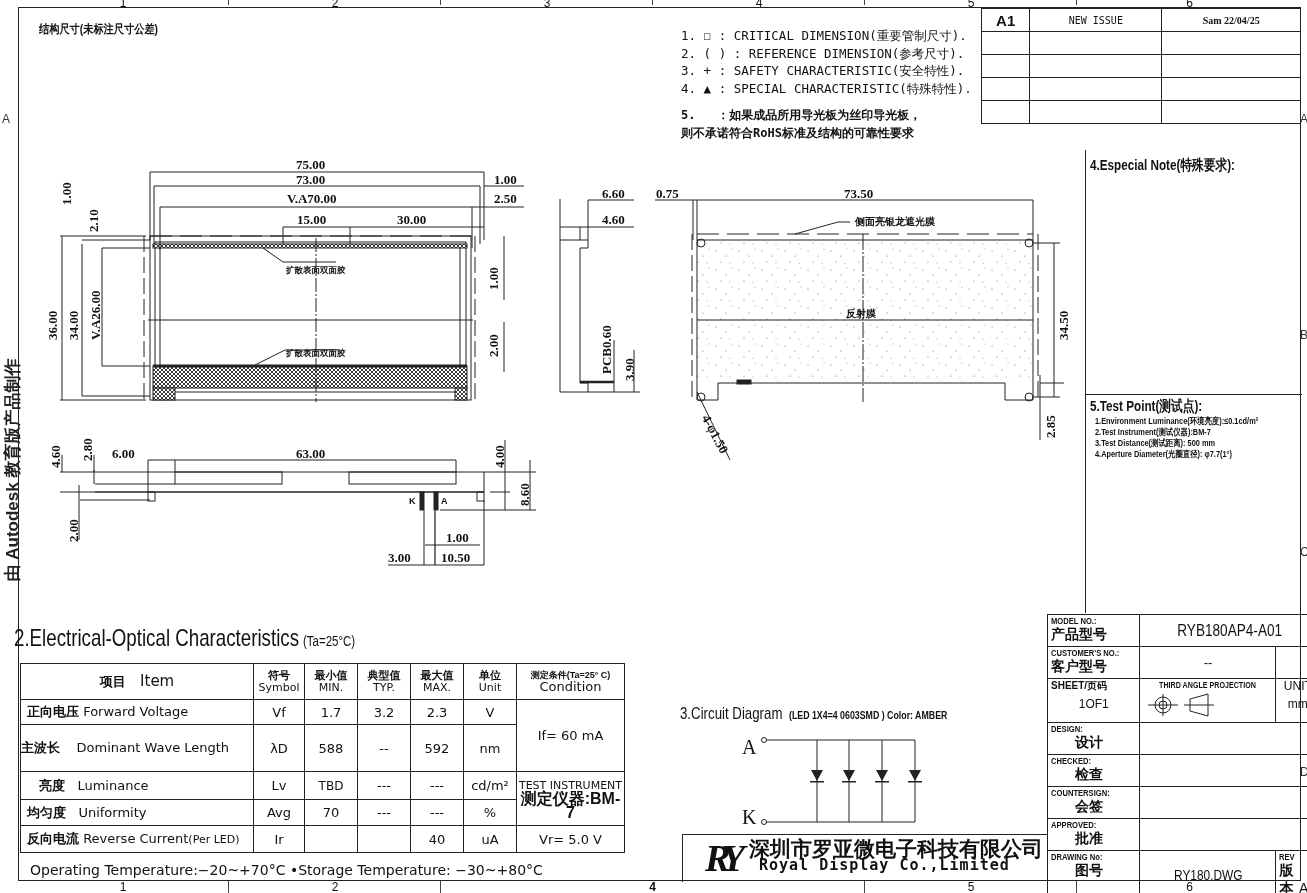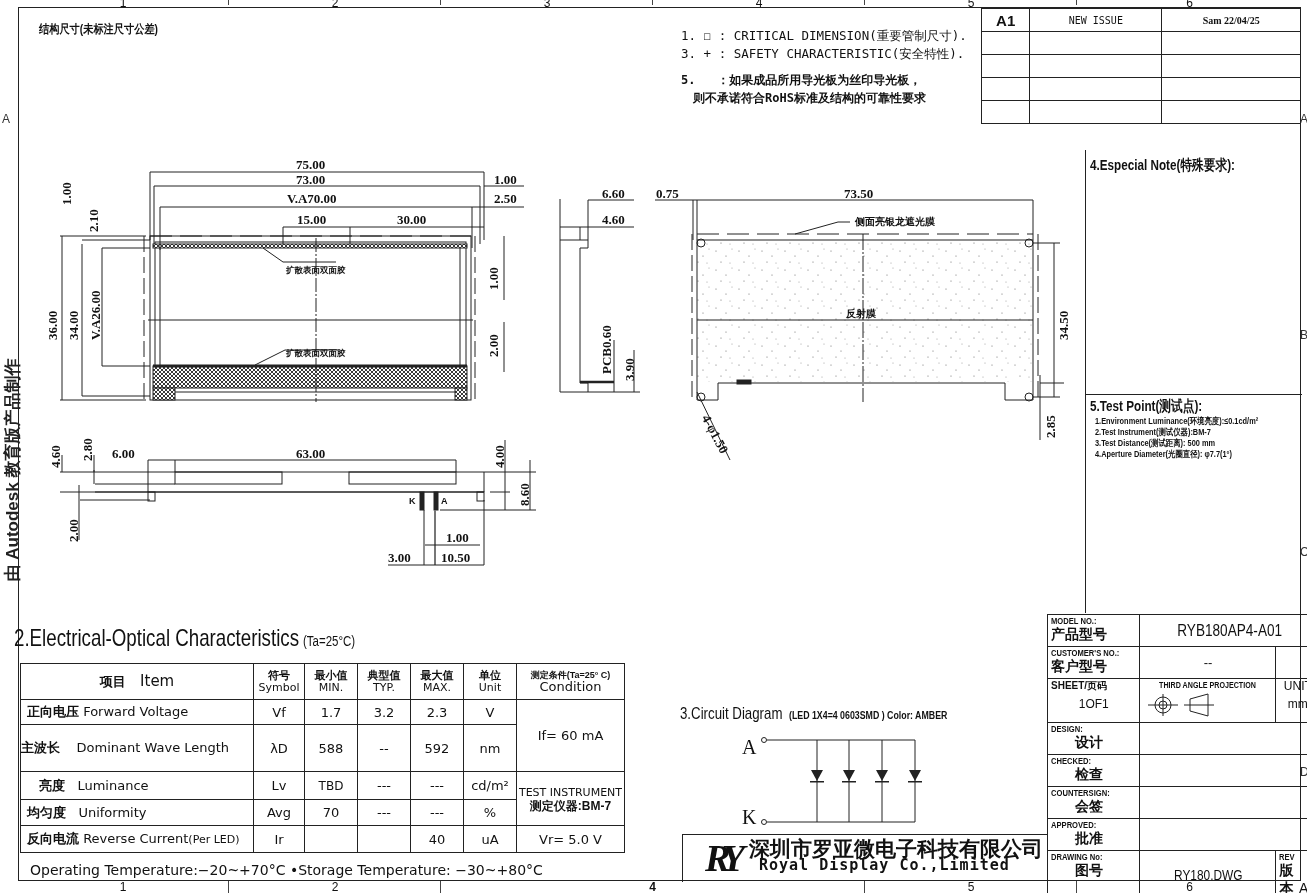--- a/index.html
+++ b/index.html
@@ -54,23 +54,25 @@
 <div class="side-label" style="left:1300px;top:545px">C</div>
 <div class="side-label" style="left:1300px;top:765px">D</div>
 <div class="wm">由 Autodesk 教育版产品制作</div>
 
 <div class="abs" style="left:26px;top:23px;">
   <div class="sub" style="margin-left:13px;margin-top:-2px;">结构尺寸(未标注尺寸公差)</div>
 </div>
 
 <div class="abs legend" style="left:681px;top:27px;">
   <div><span>1.</span> <span>☐</span> : <span>CRITICAL DIMENSION(重要管制尺寸).</span></div>
+  <div><span>2.</span> <span>( )</span> : <span>REFERENCE DIMENSION(参考尺寸).</span></div>
   <div><span>3.</span> <span>+</span> : <span>SAFETY CHARACTERISTIC(安全特性).</span></div>
+  <div><span>4.</span> <span>▲</span> : <span>SPECIAL CHARACTERISTIC(特殊特性).</span></div>
   <div style="font-weight:bold;font-size:12px;margin-top:10px;"><span>5.</span>&nbsp;&nbsp;&nbsp;<span>：如果成品所用导光板为丝印导光板，</span></div>
-  <div style="font-weight:bold;font-size:12px;margin-left:12px;">则不承诺符合RoHS标准及结构的可靠性要求</div>
+  <div style="font-weight:bold;font-size:12px;">则不承诺符合RoHS标准及结构的可靠性要求</div>
 </div>
 
 <table class="rev abs" style="left:981px;top:8px;width:320px;">
   <tbody>
   <tr>
         <td style="font-size:15px;font-weight:bold">A1</td>
         <td class="mono">NEW ISSUE</td>
         <td style="font-family:'Liberation Serif',serif;font-weight:bold;font-size:10px">Sam 22/04/25</td>
       </tr>
   <tr>
@@ -353,21 +355,21 @@
         <td>592</td>
         <td>nm</td>
   </tr>
   <tr style="height:28px">
     <td style="text-align:left;padding-left:18px"><b>亮度</b>&nbsp;&nbsp;&nbsp;<span>Luminance</span></td>
     <td>Lv</td>
         <td style="font-size:12px">TBD</td>
         <td>---</td>
         <td>---</td>
         <td>cd/m²</td>
-    <td rowspan="2" style="line-height:13px"><span style="font-size:11px">TEST  INSTRUMENT</span><br><b style="font-size:12px">测定仪器:BM-7</b></td>
+    <td rowspan="2" style="line-height:13px"><span style="font-size:11px">TEST  INSTRUMENT</span><br><b style="font-size:16px">测定仪器:BM-7</b></td>
   </tr>
   <tr style="height:26px">
     <td style="text-align:left;padding-left:6px"><b>均匀度</b>&nbsp;&nbsp;&nbsp;<span>Uniformity</span></td>
     <td>Avg</td>
         <td>70</td>
         <td>---</td>
         <td>---</td>
         <td>%</td>
   </tr>
   <tr style="height:27px">

